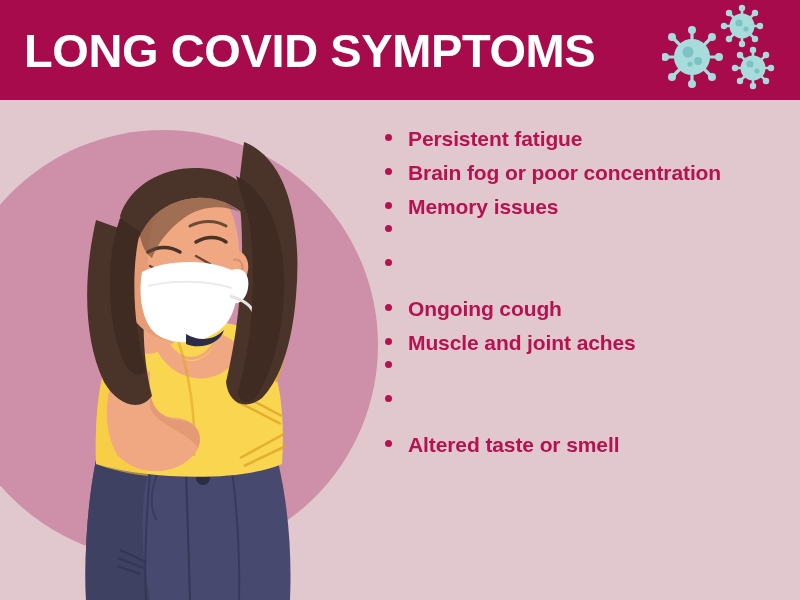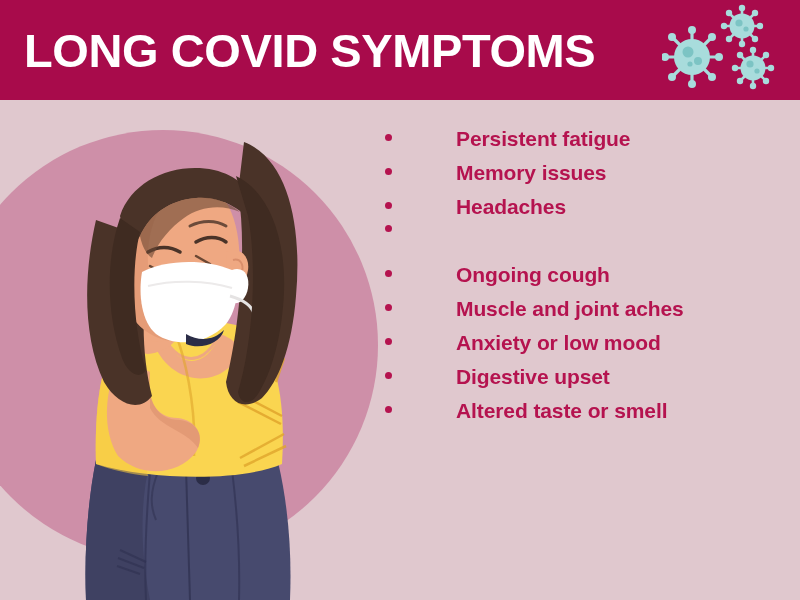--- a/index.html
+++ b/index.html
@@ -96,21 +96,20 @@
     position: relative;
     top: -5px;
   }
   .symptom-text {
     color: #b5134f;
     font-size: 21px;
     font-weight: bold;
     line-height: 1;
     white-space: nowrap;
     letter-spacing: -0.1px;
-    margin-left: 48px;
   }
 </style>
 </head>
 <body>
 
 <div id="poster">
 
   <div class="body-bg">
     <div class="mauve-circle"></div>
   </div>
@@ -269,44 +268,45 @@
     </div>
   </div>
 
   <ul class="symptom-list" id="symptom-list" style="list-style:none;margin:0;padding:0;">
       <li class="symptom-row">
         <span class="bullet-dot"></span>
         <span class="symptom-text">Persistent fatigue</span>
       </li>
       <li class="symptom-row">
         <span class="bullet-dot"></span>
+        <span class="symptom-text">Brain fog or poor concentration</span>
+      </li>
+      <li class="symptom-row">
+        <span class="bullet-dot"></span>
         <span class="symptom-text">Memory issues</span>
       </li>
       <li class="symptom-row">
         <span class="bullet-dot"></span>
-        <span class="symptom-text">Headaches</span>
       </li>
       <li class="symptom-row">
         <span class="bullet-dot"></span>
       </li>
       <li class="symptom-row">
         <span class="bullet-dot"></span>
         <span class="symptom-text">Ongoing cough</span>
       </li>
       <li class="symptom-row">
         <span class="bullet-dot"></span>
         <span class="symptom-text">Muscle and joint aches</span>
       </li>
       <li class="symptom-row">
         <span class="bullet-dot"></span>
-        <span class="symptom-text">Anxiety or low mood</span>
-      </li>
-      <li class="symptom-row">
-        <span class="bullet-dot"></span>
-        <span class="symptom-text">Digestive upset</span>
+      </li>
+      <li class="symptom-row">
+        <span class="bullet-dot"></span>
       </li>
       <li class="symptom-row">
         <span class="bullet-dot"></span>
         <span class="symptom-text">Altered taste or smell</span>
       </li>
     </ul>
 
 </div>
 
 </body></html>

